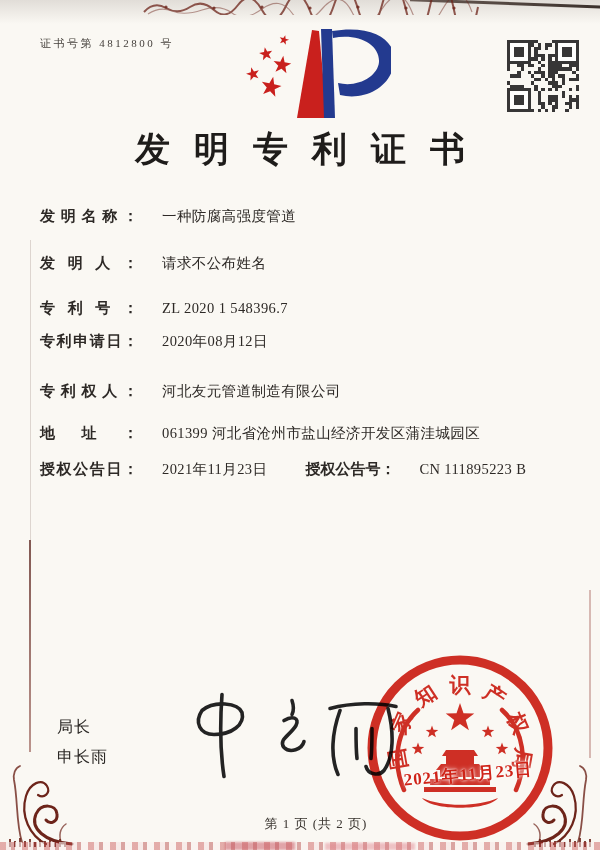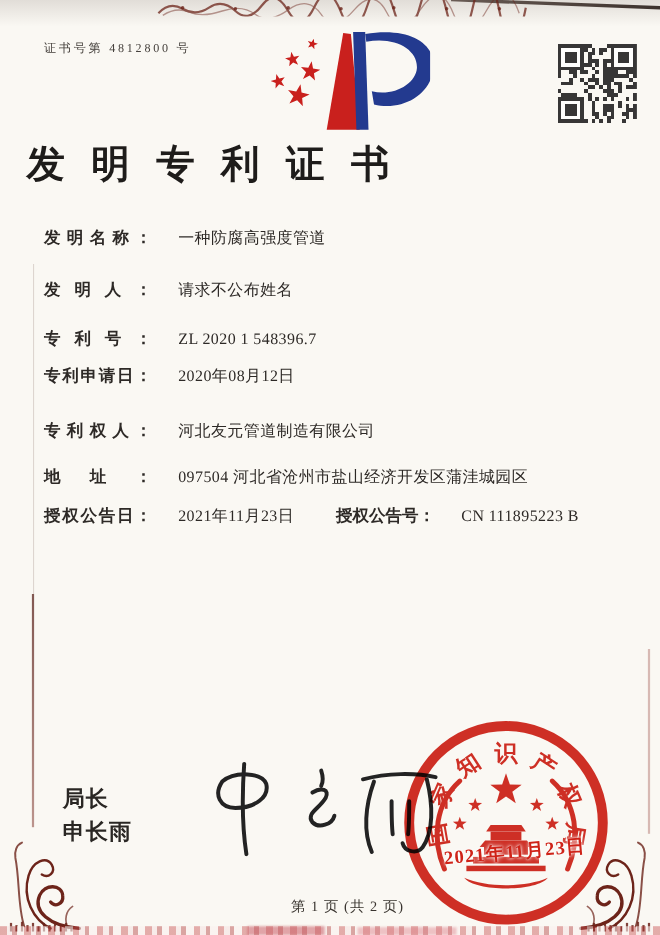--- a/index.html
+++ b/index.html
@@ -17,39 +17,39 @@
   
   .shade-top { left:0; top:0; right:0; height:24px;
     background:linear-gradient(180deg, rgba(95,80,72,.16), rgba(95,80,72,0)); }
   .photo-edge-line { left:410px; top:2px; width:196px; height:3px;
     background:linear-gradient(90deg,#6a5c55,#3a302b); transform:rotate(2.2deg); }
 
   
   .cert-no { left:40px; top:36px; font-size:11px; letter-spacing:2.5px; color:#45403c; }
   .qr { left:507px; top:40px; width:72px; height:72px; opacity:.9; }
   .logo { left:226px; top:26px; width:165px; height:95px; }
-  .title { left:0; top:126px; width:600px; 
+  .title { left:0; top:126px; width:600px; text-align:center;
     font-size:35px; font-weight:700; letter-spacing:24px; text-indent:24px; color:#1e1c1a; }
 
   
   .row { left:40px; right:20px; height:22px; white-space:nowrap; }
   .row1{top:207px} .row2{top:254px} .row3{top:299px} .row4{top:332px}
   .row5{top:382px} .row6{top:424px} .row7{top:460px}
   .flabel { display:inline-block; width:98px; text-align:justify; text-align-last:justify;
     font-weight:700; font-size:15px; color:#2d2926; }
   .fvalue { margin-left:24px; font-size:14.5px; letter-spacing:.4px; color:#2d2926; }
   .flabel2 { margin-left:38px; font-weight:700; font-size:15px; color:#2d2926; }
 
   
   .body-text { left:38px; top:499px; width:529px; font-size:14px; line-height:22.5px;
     text-align:justify; color:#24211e; }
   .body-text p { text-indent:2em; }
 
   
-  .commissioner { left:57px; top:712px; font-size:20px; font-weight:700;
+  .commissioner { left:57px; top:712px; font-size:16px; font-weight:400;
     letter-spacing:1px; line-height:30px; color:#2a2724; }
   .sig { left:180px; top:682px; width:235px; height:105px; }
   .seal-box { left:360px; top:648px; width:200px; height:200px; mix-blend-mode:multiply; opacity:.95; }
   .seal-box text { font-family:"Liberation Serif","DejaVu Serif",serif; font-weight:700; }
   .seal-date { left:368px; top:763px; width:200px; text-align:center;
     font-size:17px; font-weight:700; color:#cf2318; transform:rotate(-5deg);
     letter-spacing:1px; text-shadow:0 0 2px #fff, 0 0 5px #fff; z-index:5; }
   .footer { left:16px; top:815px; width:600px; text-align:center; font-size:13px;
     letter-spacing:1px; color:#39342f; }
 
@@ -138,21 +138,21 @@
 <div class="abs row row3">
   <span class="flabel">专利号：</span><span class="fvalue">ZL 2020 1 548396.7</span>
 </div>
 <div class="abs row row4">
   <span class="flabel">专利申请日：</span><span class="fvalue">2020年08月12日</span>
 </div>
 <div class="abs row row5">
   <span class="flabel">专利权人：</span><span class="fvalue">河北友元管道制造有限公司</span>
 </div>
 <div class="abs row row6">
-  <span class="flabel">地址：</span><span class="fvalue">097504 河北省沧州市盐山经济开发区蒲洼城园区</span>
+  <span class="flabel">地址：</span><span class="fvalue">061399 河北省沧州市盐山经济开发区蒲洼城园区</span>
 </div>
 <div class="abs row row7">
   <span class="flabel">授权公告日：</span><span class="fvalue">2021年11月23日</span><span class="flabel2">授权公告号：</span><span class="fvalue">CN 111895223 B</span>
 </div>
 
 <div class="abs body-text">
 </div>
 
 <div class="abs commissioner">
   <div>局长</div>

